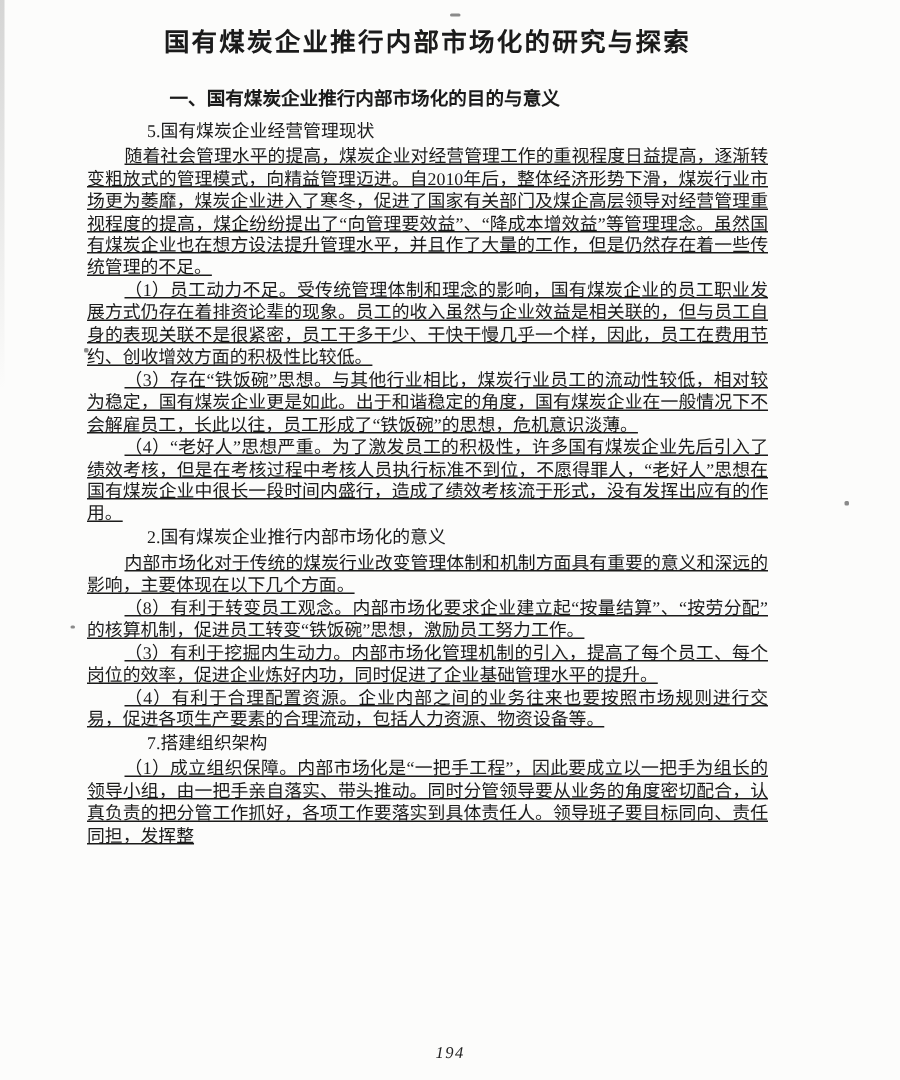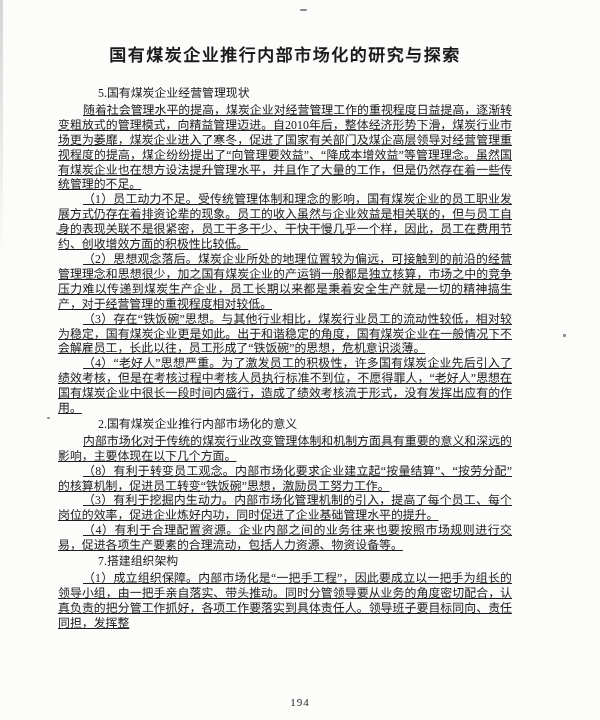--- a/index.html
+++ b/index.html
@@ -8,21 +8,21 @@
     width:600px;height:720px;
     background:#fcfcfb;
     overflow:hidden;
     font-family:"Liberation Serif","DejaVu Serif",serif;
     color:#1b1b1b;
   }
   .content{
     position:absolute;left:58px;top:0;width:454px;
   }
   .title{
-    margin:0;padding-top:45px;
+    margin:0;padding-top:18px;
     text-align:center;
     font-size:17px;line-height:22px;font-weight:700;
     letter-spacing:1.5px;
   }
   .byline{
     margin:28px 0 0 0;
     text-align:center;
     font-size:12.5px;line-height:16px;
     letter-spacing:.5px;
   }
@@ -41,20 +41,21 @@
   p.subhead{
     padding-left:40px;text-align:left;
     margin:1px 0 2px 0;
   }
   p.para{text-indent:25px;text-decoration:underline;}
   .page-number{
     position:absolute;left:0;right:0;top:696px;
     text-align:center;
     font-size:11px;letter-spacing:1px;
     color:#222;
+    font-style:italic;
   }
   
   .edge-shade{
     position:absolute;left:0;top:0;width:3px;height:260px;
     background:linear-gradient(to bottom,rgba(110,110,110,.28),rgba(110,110,110,0));
   }
   .speck{position:absolute;background:#8a8a8a;border-radius:1px;}
   .speck.s1{left:300px;top:9px;width:7px;height:2px;}
   .speck.s2{left:56px;top:232px;width:3px;height:3px;}
   .speck.s3{left:563px;top:334px;width:3px;height:3px;}
@@ -67,24 +68,24 @@
   <div class="edge-shade"></div>
   <div class="speck s1"></div>
   <div class="speck s2"></div>
   <div class="speck s3"></div>
   <div class="speck s4"></div>
 
   <div class="content">
     <h1 class="title">国有煤炭企业推行内部市场化的研究与探索</h1>
 
     <div class="blocks">
+      <p class="heading">一、国有煤炭企业推行内部市场化的目的与意义</p>
       <p class="subhead">5.国有煤炭企业经营管理现状</p>
       <p class="para">随着社会管理水平的提高，煤炭企业对经营管理工作的重视程度日益提高，逐渐转变粗放式的管理模式，向精益管理迈进。自2010年后，整体经济形势下滑，煤炭行业市场更为萎靡，煤炭企业进入了寒冬，促进了国家有关部门及煤企高层领导对经营管理重视程度的提高，煤企纷纷提出了“向管理要效益”、“降成本增效益”等管理理念。虽然国有煤炭企业也在想方设法提升管理水平，并且作了大量的工作，但是仍然存在着一些传统管理的不足。</p>
       <p class="para">（1）员工动力不足。受传统管理体制和理念的影响，国有煤炭企业的员工职业发展方式仍存在着排资论辈的现象。员工的收入虽然与企业效益是相关联的，但与员工自身的表现关联不是很紧密，员工干多干少、干快干慢几乎一个样，因此，员工在费用节约、创收增效方面的积极性比较低。</p>
-      <p class="para">（2）思想观念落后。煤炭企业所处的地理位置较为偏远，可接触到的前沿的经营管理理念和思想很少，加之国有煤炭企业的产运销一般都是独立核算，市场之中的竞争压力难以传递到煤炭生产企业，员工长期以来都是秉着安全生产就是一切的精神搞生产，对于经营管理的重视程度相对较低。</p>
       <p class="para">（3）存在“铁饭碗”思想。与其他行业相比，煤炭行业员工的流动性较低，相对较为稳定，国有煤炭企业更是如此。出于和谐稳定的角度，国有煤炭企业在一般情况下不会解雇员工，长此以往，员工形成了“铁饭碗”的思想，危机意识淡薄。</p>
       <p class="para">（4）“老好人”思想严重。为了激发员工的积极性，许多国有煤炭企业先后引入了绩效考核，但是在考核过程中考核人员执行标准不到位，不愿得罪人，“老好人”思想在国有煤炭企业中很长一段时间内盛行，造成了绩效考核流于形式，没有发挥出应有的作用。</p>
       <p class="subhead">2.国有煤炭企业推行内部市场化的意义</p>
       <p class="para">内部市场化对于传统的煤炭行业改变管理体制和机制方面具有重要的意义和深远的影响，主要体现在以下几个方面。</p>
       <p class="para">（8）有利于转变员工观念。内部市场化要求企业建立起“按量结算”、“按劳分配”的核算机制，促进员工转变“铁饭碗”思想，激励员工努力工作。</p>
       <p class="para">（3）有利于挖掘内生动力。内部市场化管理机制的引入，提高了每个员工、每个岗位的效率，促进企业炼好内功，同时促进了企业基础管理水平的提升。</p>
       <p class="para">（4）有利于合理配置资源。企业内部之间的业务往来也要按照市场规则进行交易，促进各项生产要素的合理流动，包括人力资源、物资设备等。</p>
       <p class="subhead">7.搭建组织架构</p>
       <p class="para">（1）成立组织保障。内部市场化是“一把手工程”，因此要成立以一把手为组长的领导小组，由一把手亲自落实、带头推动。同时分管领导要从业务的角度密切配合，认真负责的把分管工作抓好，各项工作要落实到具体责任人。领导班子要目标同向、责任同担，发挥整</p>
     </div>

